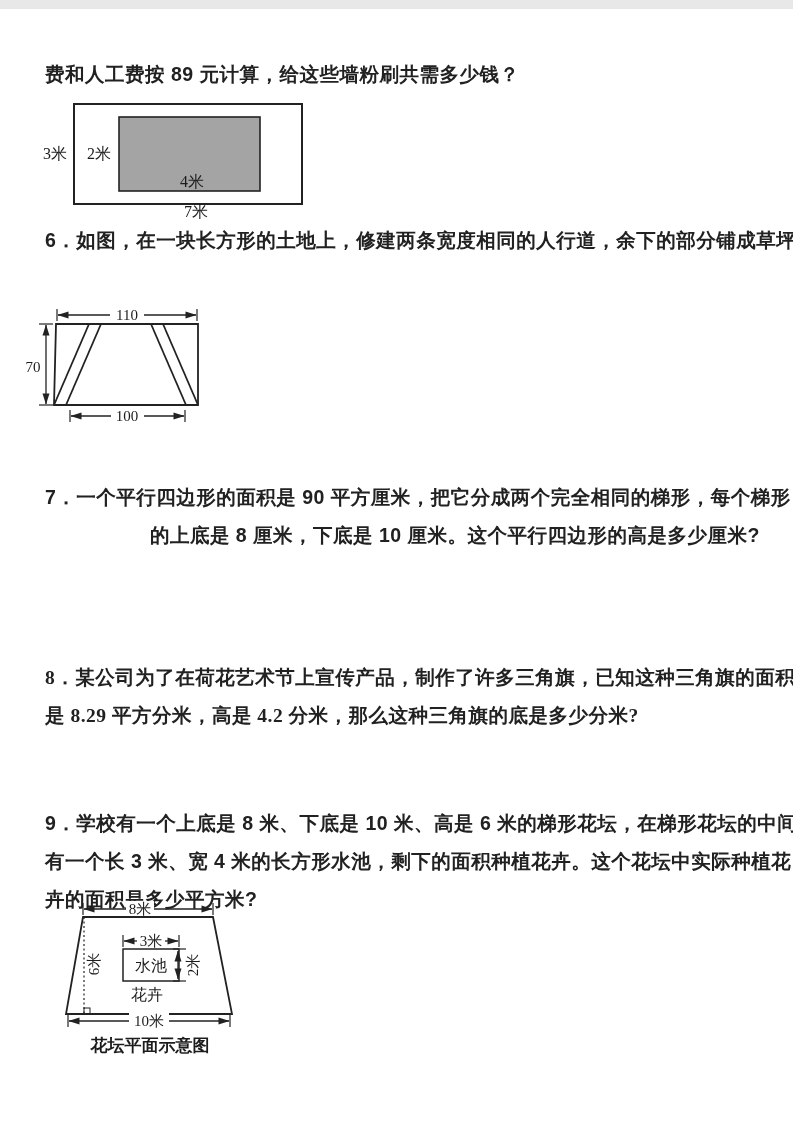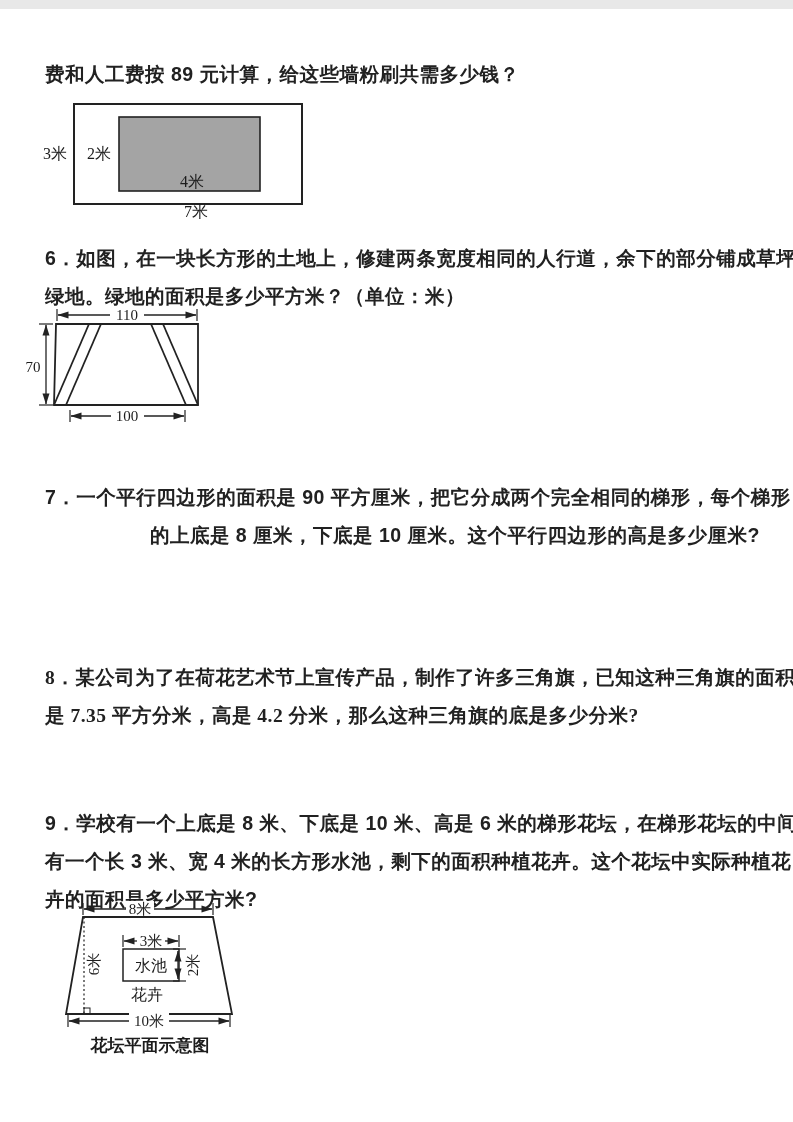--- a/index.html
+++ b/index.html
@@ -50,23 +50,22 @@
     <svg width="280" height="125" viewBox="0 0 280 125">
       <rect class="shape" x="34" y="7" width="228" height="100" stroke-width="2"></rect>
       <rect x="79" y="20" width="141" height="74" stroke="#222222" stroke-width="1.6" fill="#a4a4a4"></rect>
       <text x="15" y="62" font-size="16" text-anchor="middle">3米</text>
       <text x="59" y="62" font-size="16" text-anchor="middle">2米</text>
       <text x="152" y="90" font-size="16" text-anchor="middle">4米</text>
       <text x="156" y="120" font-size="16" text-anchor="middle">7米</text>
     </svg>
   </div>
 
-  <div class="para" style="top:230px;">
+  <div class="para" style="top:212px;">
     <div class="tline">6．如图，在一块长方形的土地上，修建两条宽度相同的人行道，余下的部分铺成草坪</div>
-    <div class="tline">绿地。绿地的面积是多少平方米？（单位：米）</div>
   </div>
 
   <div class="fig" style="left:24px;top:297px;">
     <svg width="195" height="125" viewBox="0 0 195 125">
       <defs>
         <marker id="m2" viewBox="0 0 10 7" refX="9" refY="3.5" markerWidth="9" markerHeight="7" orient="auto-start-reverse">
           <path d="M0,0.5 L9.5,3.5 L0,6.5 z" fill="#222222"></path>
         </marker>
       </defs>
 
@@ -97,21 +96,21 @@
     </svg>
   </div>
 
   <div class="para" style="top:469px;text-align:right;">
     <div class="tline">7．一个平行四边形的面积是 90 平方厘米，把它分成两个完全相同的梯形，每个梯形</div>
     <div class="tline">的上底是 8 厘米，下底是 10 厘米。这个平行四边形的高是多少厘米?</div>
   </div>
 
   <div class="para" style="top:650px;font-family:Liberation Serif, serif;">
     <div class="tline">8．某公司为了在荷花艺术节上宣传产品，制作了许多三角旗，已知这种三角旗的面积</div>
-    <div class="tline">是 7.35 平方分米，高是 4.2 分米，那么这种三角旗的底是多少分米?</div>
+    <div class="tline">是 8.29 平方分米，高是 4.2 分米，那么这种三角旗的底是多少分米?</div>
   </div>
 
   <div class="para" style="top:795px;">
     <div class="tline">9．学校有一个上底是 8 米、下底是 10 米、高是 6 米的梯形花坛，在梯形花坛的中间</div>
     <div class="tline">有一个长 3 米、宽 4 米的长方形水池，剩下的面积种植花卉。这个花坛中实际种植花</div>
     <div class="tline">卉的面积是多少平方米?</div>
   </div>
 
   <div class="fig" style="left:50px;top:889px;">
     <svg width="210" height="165" viewBox="0 0 210 165">

